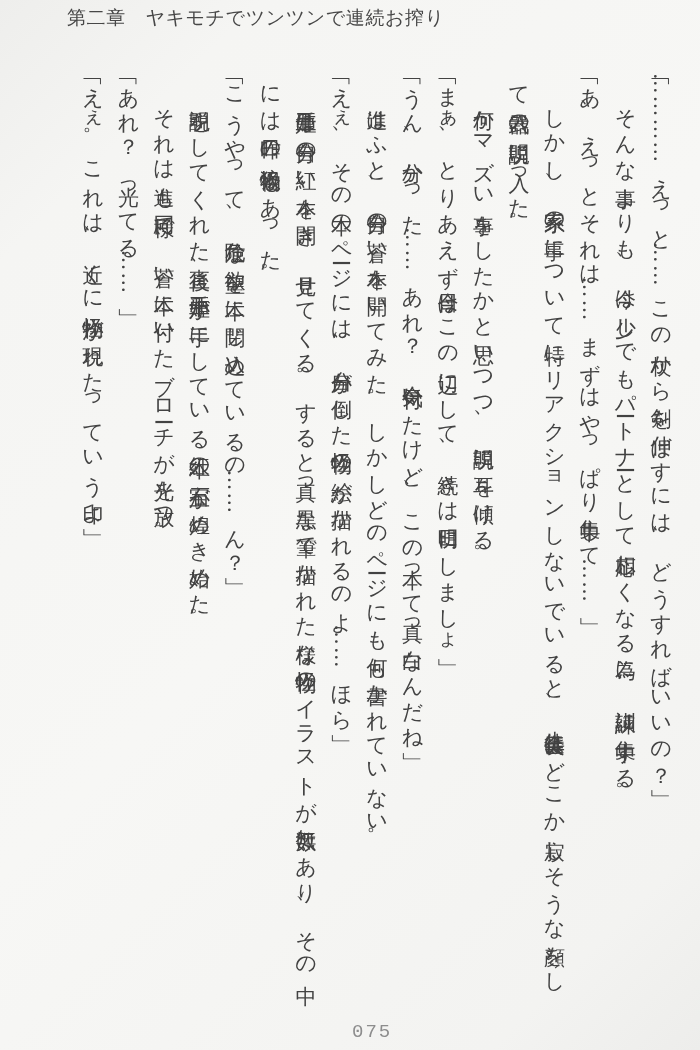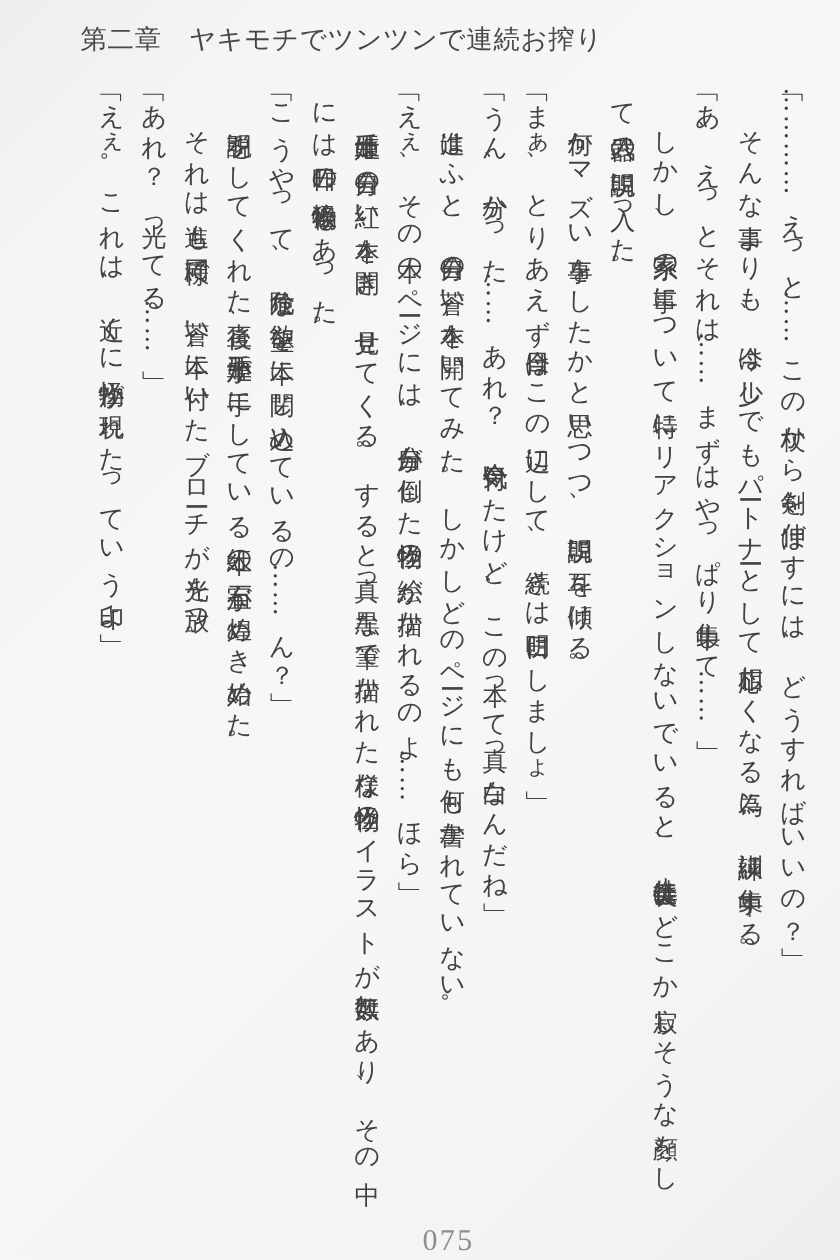--- a/index.html
+++ b/index.html
@@ -11,23 +11,23 @@
   }
   .page {
     position: relative;
     width: 700px;
     height: 1050px;
     background: linear-gradient(135deg, #eeeeec 0%, #f5f5f3 15%, #f7f7f5 50%, #f3f3f1 88%, #ededeb 100%);
     font-family: "DejaVu Serif", "Liberation Serif", serif;
   }
   .chapter-header {
     position: absolute;
-    top: 18px;
+    top: 5px;
     left: 67px;
-    font-size: 22px;
+    font-size: 19px;
     letter-spacing: 0.6px;
     color: #474747;
     white-space: nowrap;
   }
   .body-text {
     position: absolute;
     top: 71px;
     right: 22px;
     width: 604px;
     height: 914px;
@@ -44,24 +44,24 @@
     margin: 0;
     padding: 0;
   }
   .body-text p.narration {
     text-indent: 22.8px;
   }
   .page-number {
     position: absolute;
     top: 1021px;
     left: 352px;
-    font-size: 25px;
+    font-size: 19px;
     letter-spacing: 2px;
     color: #8d8d8d;
-    font-family: Liberation Serif, serif;
+    font-family: Liberation Mono, monospace;
   }
 </style>
 </head>
 <body>
 
 <div class="page">
   <div class="chapter-header">第二章　ヤキモチでツンツンで連続お搾り</div>
 
   <div class="body-text">
       <p class="dialogue">「…………えっと……この杖から剣を伸ばすには、どうすればいいの？」</p>

